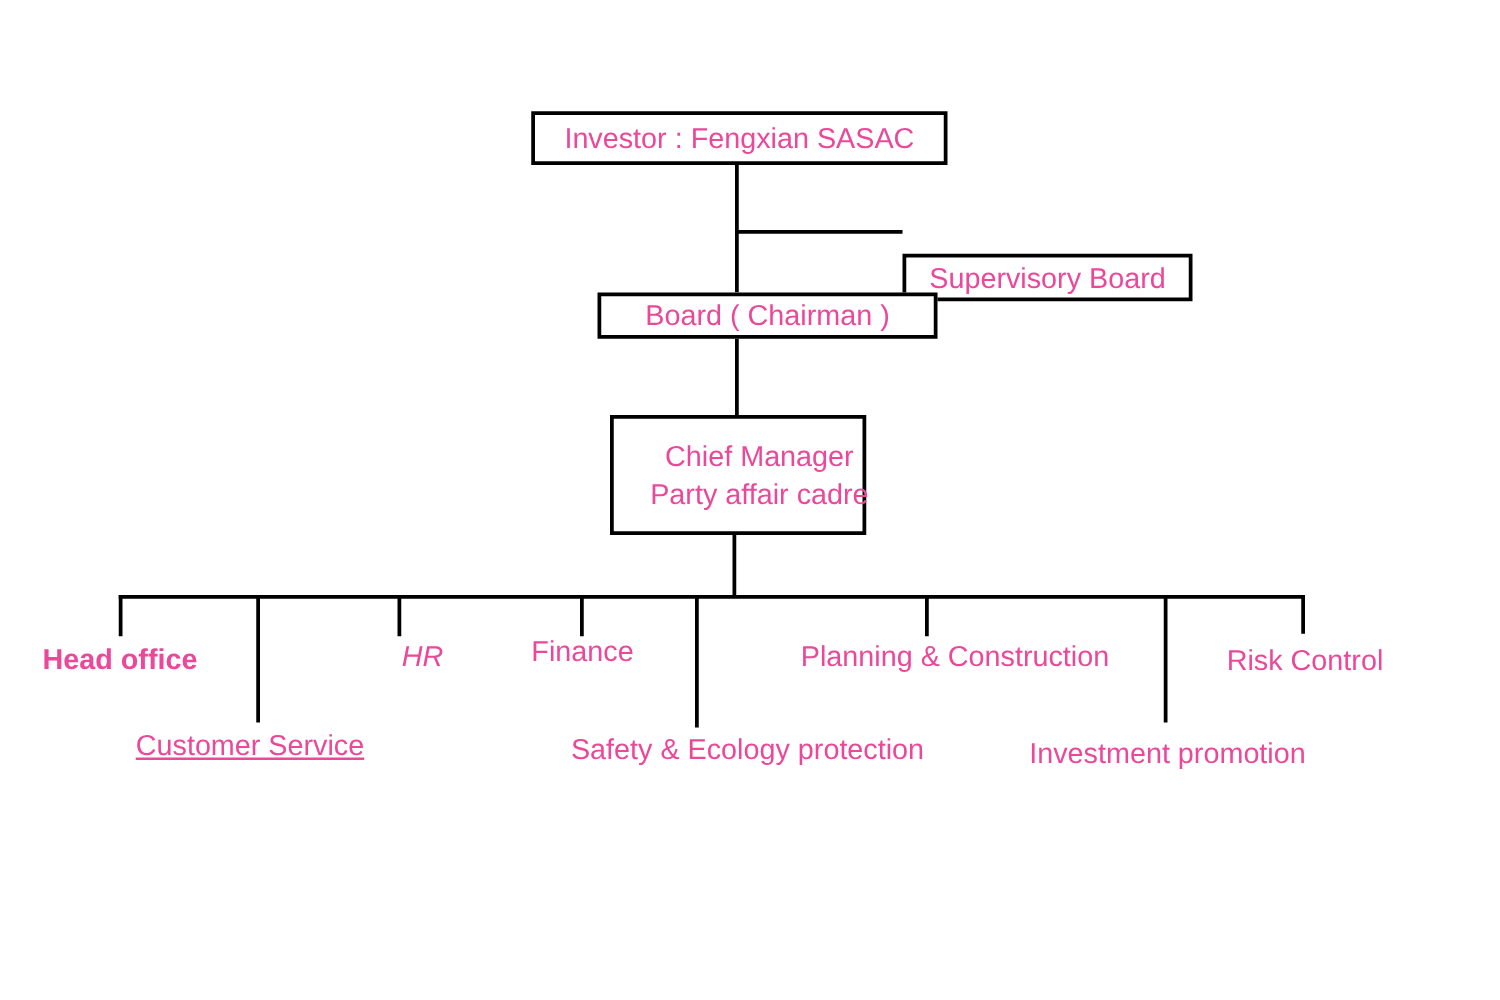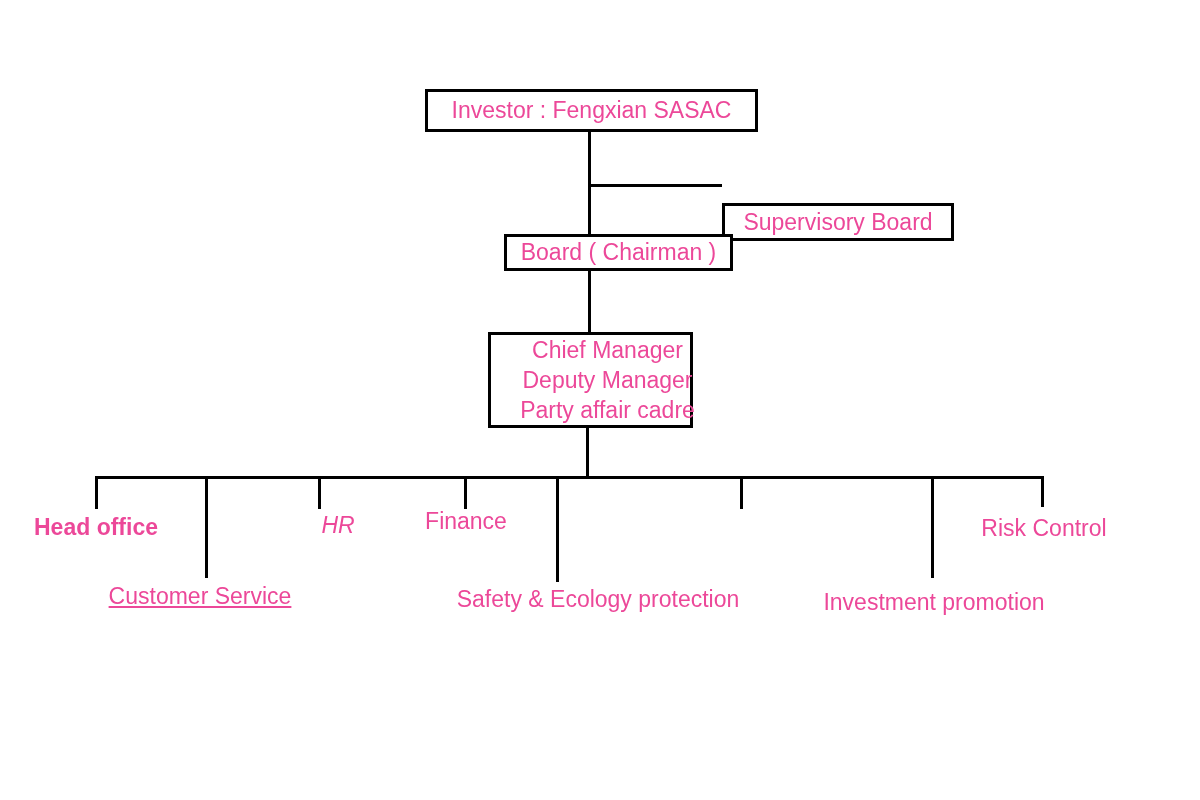--- a/index.html
+++ b/index.html
@@ -42,21 +42,21 @@
     position: absolute;
     transform: translateX(-50%);
     font-size: 23px;
     white-space: nowrap;
     z-index: 2;
   }
 
   
   .n-investor    { left: 425px; top:  89px; width: 333px; height: 43px; }
   .n-supervisory { left: 722px; top: 168px; width: 232px; height: 38px; margin-top: 35px; }
-  .n-board       { left: 504px; top: 234px; width: 229px; height: 37px; }
+  .n-board       { left: 478px; top: 234px; width: 272px; height: 37px; }
   .n-chief       { left: 488px; top: 332px; width: 205px; height: 96px; padding-left: 34px; }
 
   
   .l-inv-board   { left: 588px; top: 131px; width: 3px;   height: 103px; }
   .l-supervisory { left: 588px; top: 184px; width: 134px; height: 3px;  }
   .l-board-chief { left: 588px; top: 270px; width: 3px;   height: 64px;  }
   .l-chief-bus   { left: 586px; top: 427px; width: 3px;   height: 51px;  }
   .l-bus         { left:  95px; top: 476px; width: 949px; height: 3px;  }
 
   .t-head       { left:  95px; top: 476px; width: 3px; height: 33px; }
@@ -84,21 +84,20 @@
 <div class="canvas">
 
   <div class="node n-investor">Investor : Fengxian SASAC</div>
 
   <div class="node n-supervisory">Supervisory Board</div>
 
   <div class="node n-board">Board ( Chairman )</div>
 
   <div class="node n-chief multiline">
     <div>Chief Manager</div>
-    <div>Deputy Manager</div>
     <div>Party affair cadre</div>
   </div>
 
   <div class="line l-inv-board"></div>
   <div class="line l-supervisory"></div>
   <div class="line l-board-chief"></div>
   <div class="line l-chief-bus"></div>
   <div class="line l-bus"></div>
 
   <div class="line t-head"></div>
@@ -108,16 +107,17 @@
   <div class="line t-safety"></div>
   <div class="line t-planning"></div>
   <div class="line t-investment"></div>
   <div class="line t-risk"></div>
 
   <div class="dept d-head">Head office</div>
   <div class="dept d-customer">Customer Service</div>
   <div class="dept d-hr">HR</div>
   <div class="dept d-finance">Finance</div>
   <div class="dept d-safety">Safety &amp; Ecology protection</div>
+  <div class="dept d-planning">Planning &amp; Construction</div>
   <div class="dept d-investment">Investment promotion</div>
   <div class="dept d-risk">Risk Control</div>
 
 </div>
 
 </body></html>

